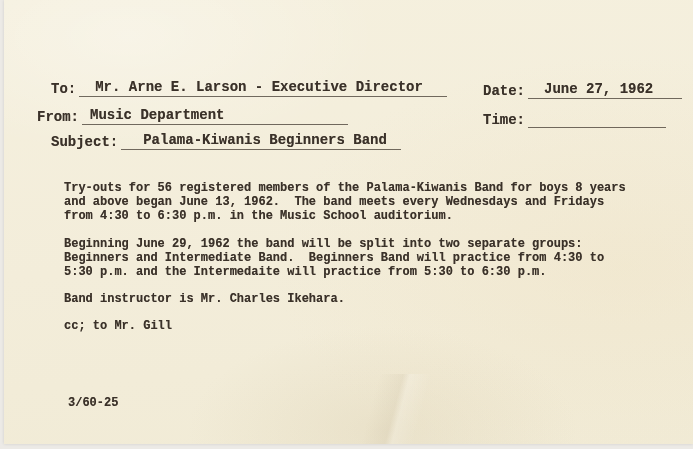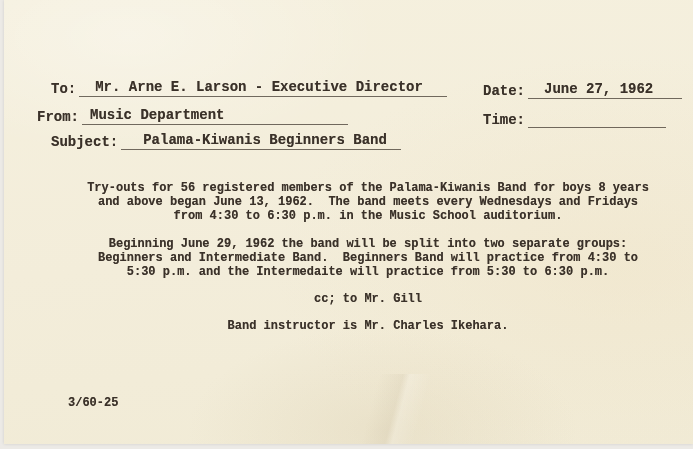--- a/index.html
+++ b/index.html
@@ -83,23 +83,22 @@
   .f-time    { width: 138px; }
   .body-text {
     position: absolute;
     top: 181px;
     left: 60px;
     width: 592px;
     font-size: 12px;
     line-height: 14.2px;
   }
   .body-text p {
-    margin: 0 0 13px 16px;
+    margin: 0 0 13px 0;
     white-space: pre-wrap;
-    text-align: center;
   }
   .body-text p.gap-lg { margin-bottom: 17px; }
   .footer-num {
     position: absolute;
     left: 30px;
     top: 396px;
     font-size: 12px;
     margin-left: 34px;
   }
 </style>
@@ -129,19 +128,19 @@
     <span class="hlabel ink">Time:</span><span class="hfield f-time ink"></span>
   </div>
 
   <div class="body-text ink">
     <p>Try-outs for 56 registered members of the Palama-Kiwanis Band for boys 8 years
 and above began June 13, 1962.  The band meets every Wednesdays and Fridays
 from 4:30 to 6:30 p.m. in the Music School auditorium.</p>
     <p>Beginning June 29, 1962 the band will be split into two separate groups:
 Beginners and Intermediate Band.  Beginners Band will practice from 4:30 to
 5:30 p.m. and the Intermedaite will practice from 5:30 to 6:30 p.m.</p>
+    <p>Band instructor is Mr. Charles Ikehara.</p>
     <p>cc; to Mr. Gill</p>
-    <p>Band instructor is Mr. Charles Ikehara.</p>
   </div>
 
   <div class="footer-num ink">3/60-25</div>
 
 </div>
 
 </body></html>

